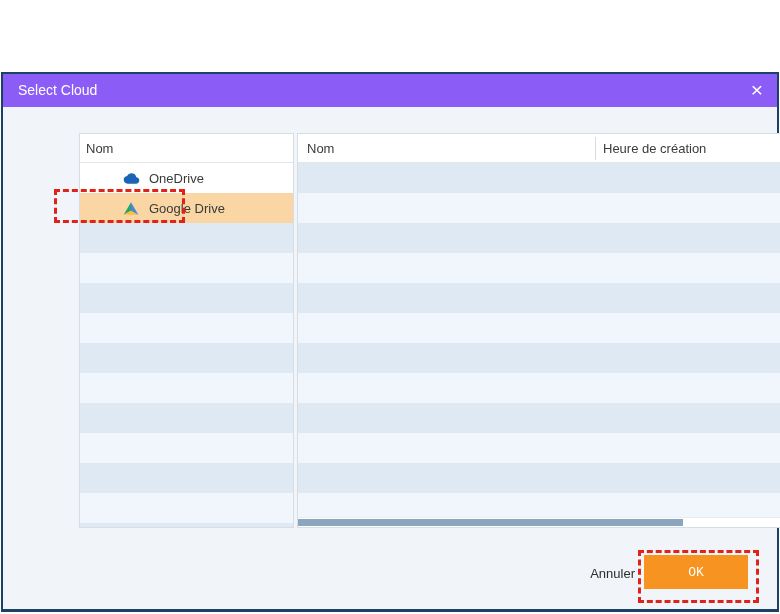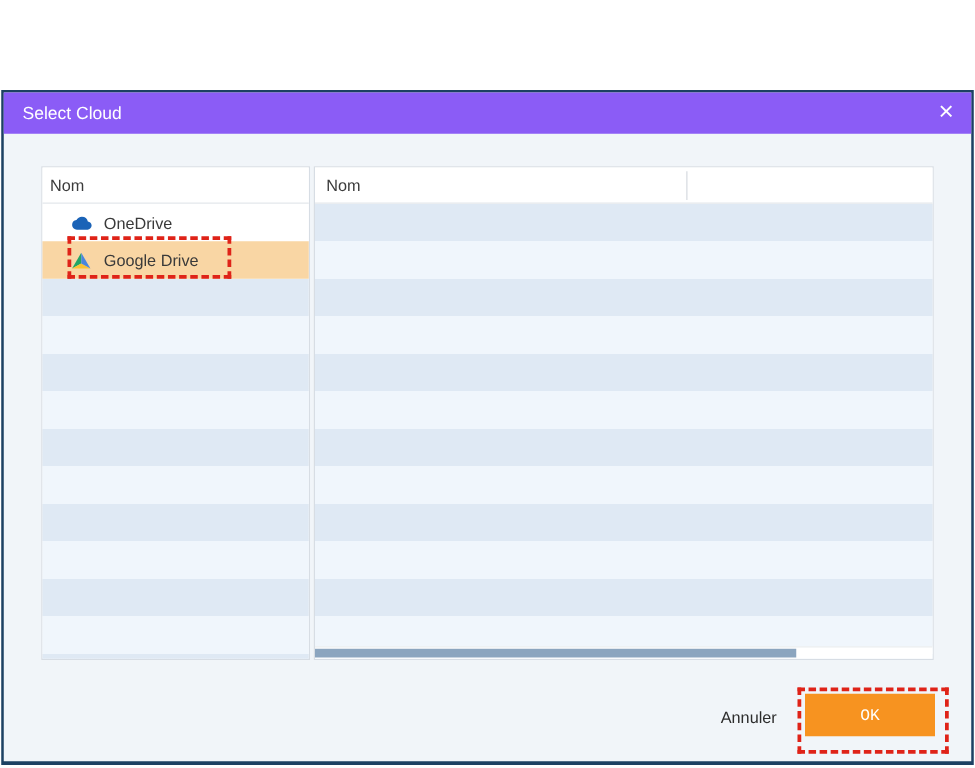--- a/index.html
+++ b/index.html
@@ -45,20 +45,21 @@
     cursor: pointer;
   }
 
   
   .panel {
     position: absolute;
     top: 59px;
     height: 395px;
     background: #ffffff;
     border: 1px solid #d7dde4;
+    margin-left: 46px;
   }
   .panel-left  { left: 30px;  width: 215px; }
   .panel-right { left: 248px; width: 496px; }
 
   .panel-header {
     position: relative;
     height: 29px;
     line-height: 29px;
     border-bottom: 1px solid #e3e7ec;
     background: #ffffff;
@@ -93,21 +94,21 @@
   }
   .panel-left  .stripes { top: 89px; }
   .panel-right .stripes { top: 29px; }
 
   
   .list-item {
     position: relative;
     height: 30px;
     display: flex;
     align-items: center;
-    padding-left: 23px;
+    padding-left: 43px;
     font-size: 13px;
     color: #3a3a3a;
     background: #ffffff;
     cursor: pointer;
     z-index: 2;
   }
   .list-item.selected { background: #f9d6a4; }
   .list-item .icon {
     width: 17px; height: 16px;
     margin-right: 9px;
@@ -146,21 +147,21 @@
     left: 0; top: 1px;
     width: 385px; height: 7px;
     background: #8ba5bf;
   }
 
   
   .cancel-btn {
     position: absolute;
     left: 560px; top: 490px;
     width: 72px;
-    text-align: center;
+    text-align: right;
     font-size: 13px;
     line-height: 20px;
     color: #2d2d2d;
     cursor: pointer;
     z-index: 5;
   }
   .ok-btn {
     position: absolute;
     left: 641px; top: 481px;
     width: 104px; height: 34px;
@@ -210,20 +211,21 @@
 
     <div class="stripes"></div>
   </div>
 
   <div class="annotation annotation-selection"></div>
 
   <div class="panel panel-right">
     <div class="panel-header">
       <span>Nom</span>
       <span class="col-divider"></span>
+      <span class="col-heure">Heure de création</span>
     </div>
 
     <div class="stripes"></div>
 
     <div class="hscrollbar">
       <div class="thumb"></div>
     </div>
   </div>
 
   <div class="cancel-btn">Annuler</div>

